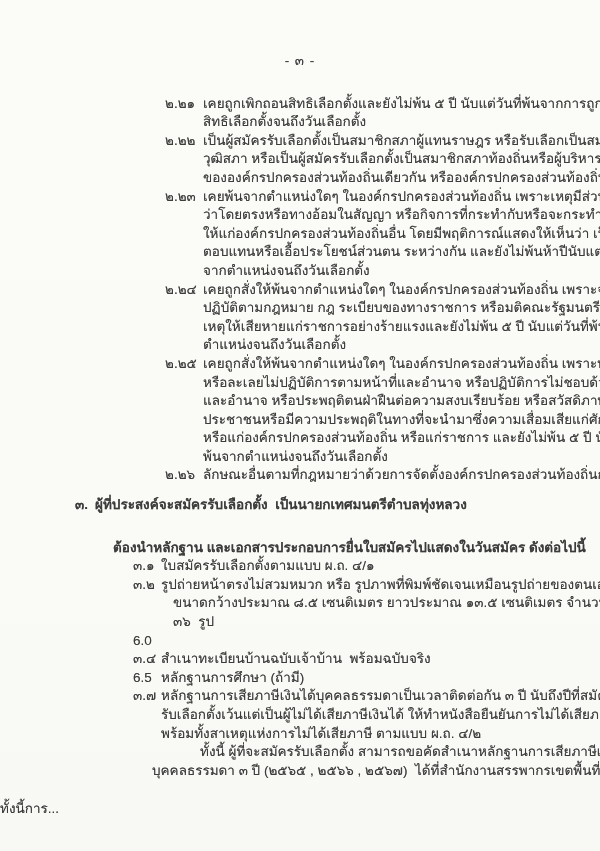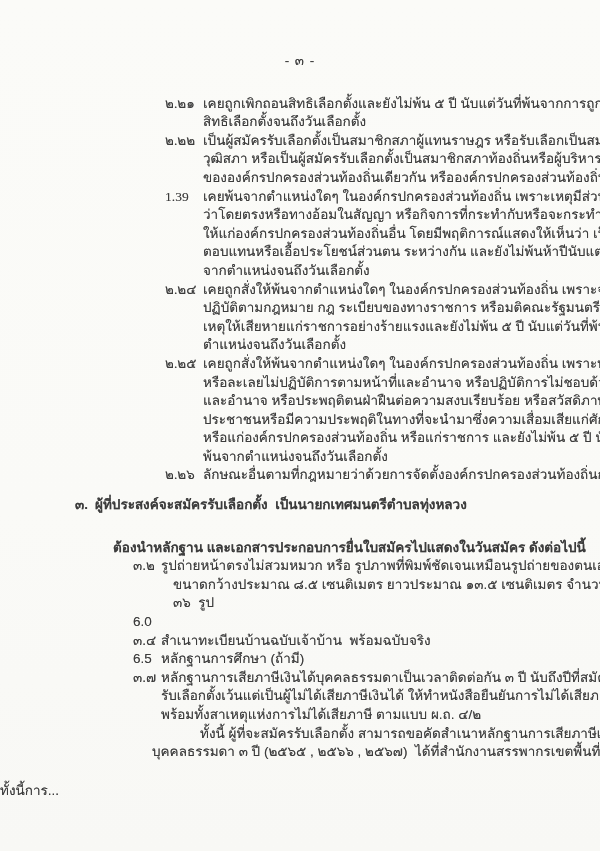--- a/index.html
+++ b/index.html
@@ -12,21 +12,21 @@
     color:#3c3c3c;
     font-family:"Liberation Sans","DejaVu Sans",sans-serif;
     font-size:13.5px;
     line-height:18.6px;
     text-shadow:0 0 .4px rgba(70,70,70,.55);
   }
   .ln{white-space:pre;}
   .page-num{padding-top:52px;text-align:center;letter-spacing:1px;}
   .s2-list{margin:24px 0 0 165px;}
   .s2-item{display:flex;align-items:flex-start;}
-  .s2-item .num{width:38px;flex:none;font-family:Liberation Serif, serif;}
+  .s2-item .num{width:38px;flex:none;}
   .s3-head{margin:11px 0 0 75px;font-weight:bold;}
   .s3-head .h-line1{display:flex;}
   .s3-head .s3-num{width:20px;flex:none;}
   .s3-head .h-line2{padding-left:38px;white-space:pre;margin-top:24px;}
   .s3-list{margin-left:133px;}
   .s3-item{display:flex;align-items:flex-start;}
   .s3-item .num{width:28px;flex:none;}
   .s3-item.wrap-indent .ln + .ln{padding-left:12px;}
   .note{margin-left:152px;}
   .note .ln:first-child{padding-left:48px;}
@@ -49,21 +49,21 @@
     </div>
     <div class="s2-item">
       <span class="num">๒.๒๒</span>
       <div class="txt">
           <div class="ln">เป็นผู้สมัครรับเลือกตั้งเป็นสมาชิกสภาผู้แทนราษฎร หรือรับเลือกเป็นสมาชิก</div>
           <div class="ln">วุฒิสภา หรือเป็นผู้สมัครรับเลือกตั้งเป็นสมาชิกสภาท้องถิ่นหรือผู้บริหารท้องถิ่น</div>
           <div class="ln">ขององค์กรปกครองส่วนท้องถิ่นเดียวกัน หรือองค์กรปกครองส่วนท้องถิ่นอื่น</div>
         </div>
     </div>
     <div class="s2-item">
-      <span class="num">1.39</span>
+      <span class="num">๒.๒๓</span>
       <div class="txt">
           <div class="ln">เคยพ้นจากตำแหน่งใดๆ ในองค์กรปกครองส่วนท้องถิ่น เพราะเหตุมีส่วนได้เสียไม่</div>
           <div class="ln">ว่าโดยตรงหรือทางอ้อมในสัญญา หรือกิจการที่กระทำกับหรือจะกระทำกับ หรือ</div>
           <div class="ln">ให้แก่องค์กรปกครองส่วนท้องถิ่นอื่น โดยมีพฤติการณ์แสดงให้เห็นว่า เป็นการต่าง</div>
           <div class="ln">ตอบแทนหรือเอื้อประโยชน์ส่วนตน ระหว่างกัน และยังไม่พ้นห้าปีนับแต่วันที่พ้น</div>
           <div class="ln">จากตำแหน่งจนถึงวันเลือกตั้ง</div>
         </div>
     </div>
     <div class="s2-item">
       <span class="num">๒.๒๔</span>
@@ -95,20 +95,26 @@
 
   <div class="s3-head">
     <div class="h-line1">
       <span class="s3-num">๓.</span>
       <span class="ln">ผู้ที่ประสงค์จะสมัครรับเลือกตั้ง  เป็นนายกเทศมนตรีตำบลทุ่งหลวง</span>
     </div>
     <div class="h-line2">ต้องนำหลักฐาน และเอกสารประกอบการยื่นใบสมัครไปแสดงในวันสมัคร ดังต่อไปนี้</div>
   </div>
 
   <div class="s3-list">
+    <div class="s3-item">
+      <span class="num">๓.๑</span>
+      <div class="txt">
+          <div class="ln">ใบสมัครรับเลือกตั้งตามแบบ ผ.ถ. ๔/๑</div>
+        </div>
+    </div>
     <div class="s3-item wrap-indent">
       <span class="num">๓.๒</span>
       <div class="txt">
           <div class="ln">รูปถ่ายหน้าตรงไม่สวมหมวก หรือ รูปภาพที่พิมพ์ชัดเจนเหมือนรูปถ่ายของตนเอง</div>
           <div class="ln">ขนาดกว้างประมาณ ๘.๕ เซนติเมตร ยาวประมาณ ๑๓.๕ เซนติเมตร จำนวน</div>
           <div class="ln">๓๖  รูป</div>
         </div>
     </div>
     <div class="s3-item">
       <span class="num">6.0</span>

